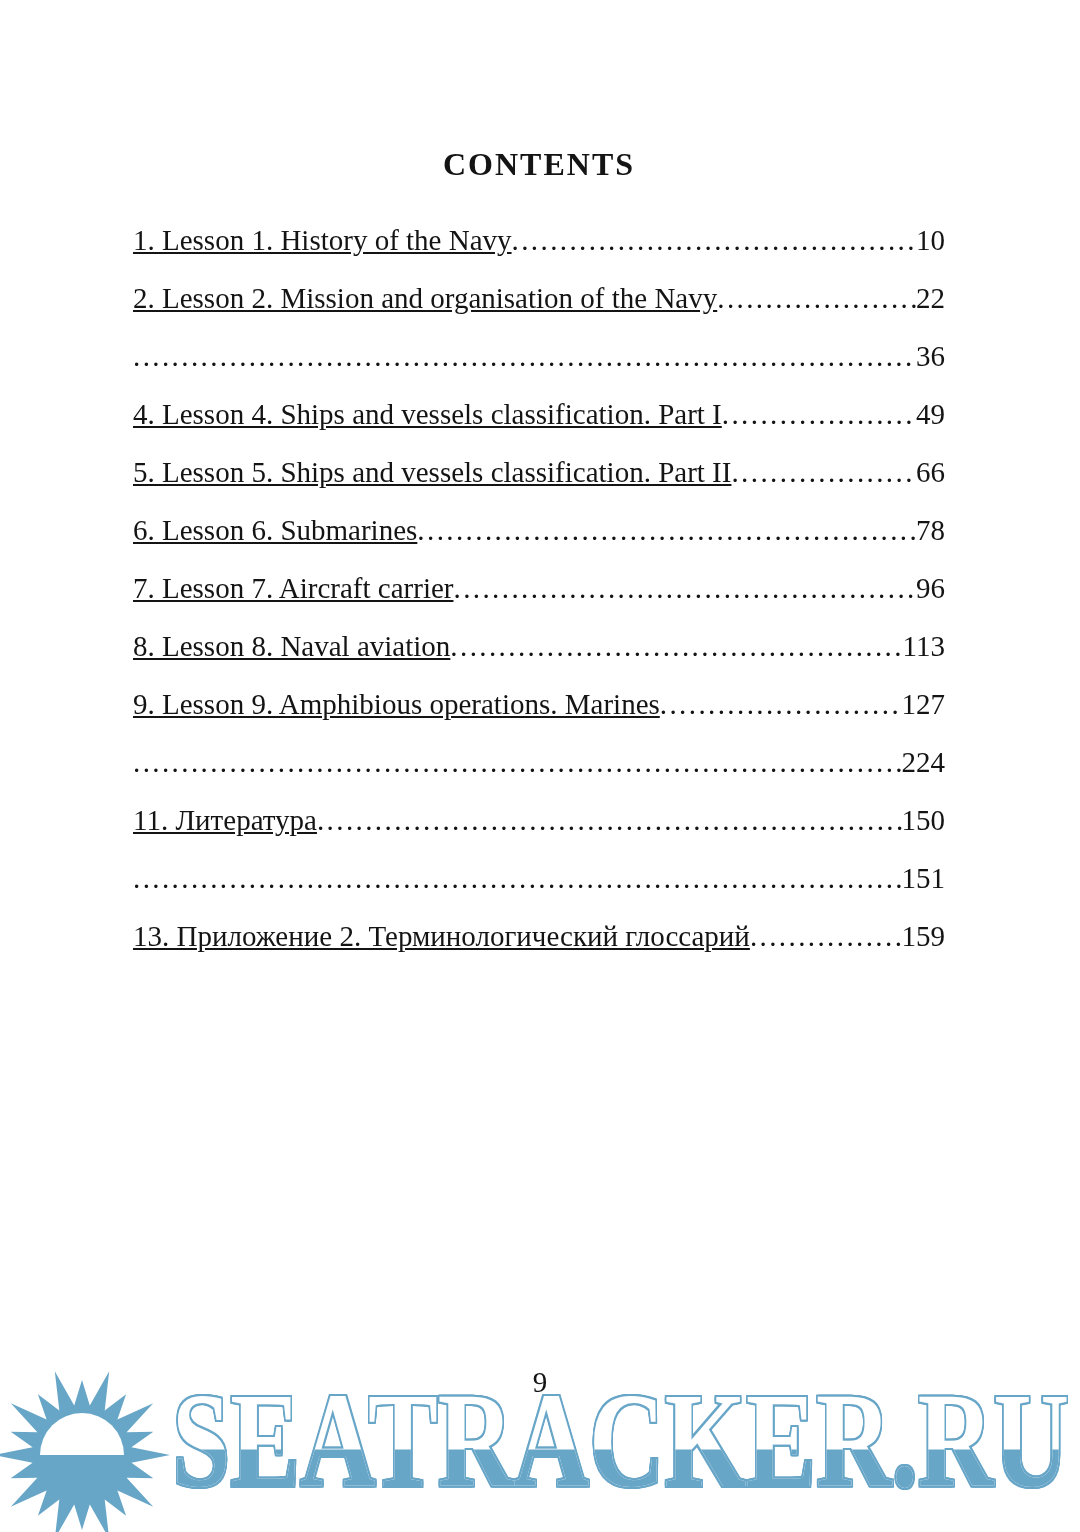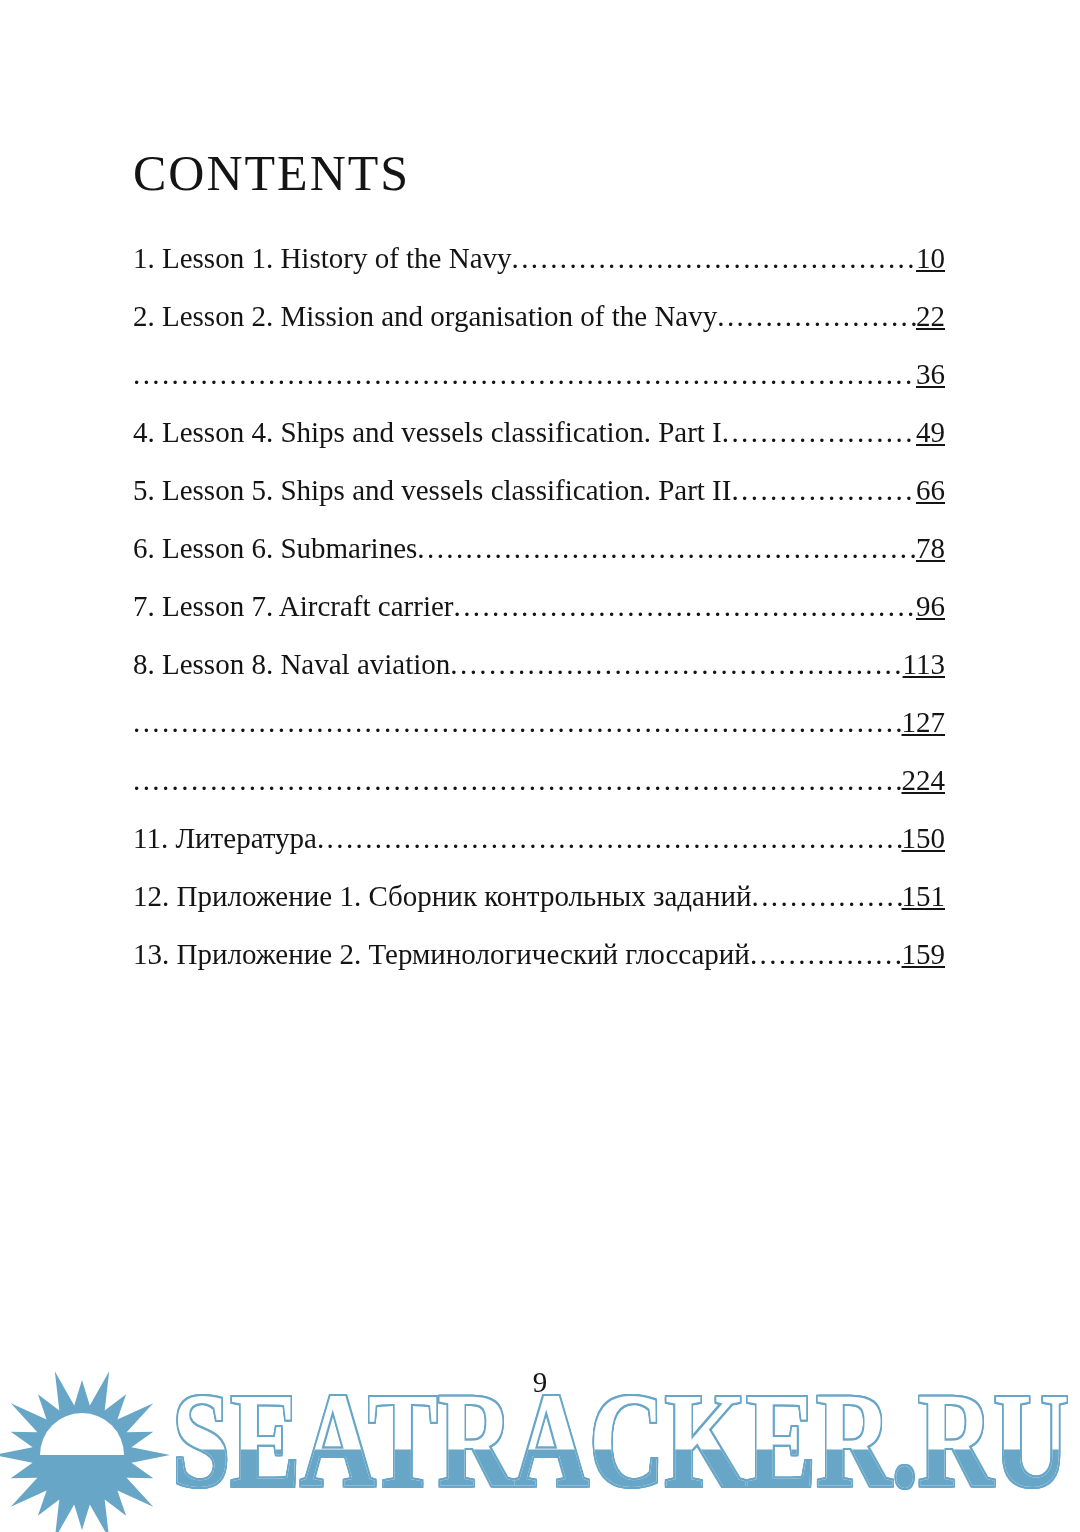--- a/index.html
+++ b/index.html
@@ -15,54 +15,54 @@
     font-family: "Liberation Serif", "DejaVu Serif", serif;
     color: #141414;
   }
   .content {
     position: absolute;
     left: 133px;
     top: 148px;
     width: 812px;
   }
   .title {
-    font-size: 50px;
-    font-weight: normal;
-    line-height: 1;
-    text-align: left;
+    font-size: 32px;
+    font-weight: bold;
+    line-height: 1;
+    text-align: center;
     letter-spacing: 2px;
     margin: 0 0 46px 0;
   }
   .toc-list {
     width: 100%;
   }
   .toc-row {
     display: flex;
     align-items: baseline;
     font-size: 29px;
     line-height: 1;
     height: 29px;
     margin-bottom: 29px;
     width: 100%;
   }
   .toc-label {
     white-space: nowrap;
     flex: 0 0 auto;
+    text-decoration: underline;
   }
   .toc-leader {
     flex: 1 1 auto;
     overflow: hidden;
     white-space: nowrap;
     letter-spacing: 2.4px;
     min-width: 0;
   }
   .toc-page {
     flex: 0 0 auto;
     white-space: nowrap;
-    text-decoration: underline;
   }
   .folio {
     position: absolute;
     top: 1368px;
     left: 0;
     width: 1080px;
     text-align: center;
     font-size: 29px;
     line-height: 1;
   }
@@ -153,34 +153,34 @@
       <span class="toc-label">7. Lesson 7. Aircraft carrier</span>
         <span class="toc-leader">............................................................................................................................................................................</span>
         <span class="toc-page">96</span>
     </div>
     <div class="toc-row">
       <span class="toc-label">8. Lesson 8. Naval aviation</span>
         <span class="toc-leader">............................................................................................................................................................................</span>
         <span class="toc-page">113</span>
     </div>
     <div class="toc-row">
+      <span class="toc-label">9. Lesson 9. Amphibious operations. Marines</span>
         <span class="toc-leader">............................................................................................................................................................................</span>
         <span class="toc-page">127</span>
     </div>
     <div class="toc-row">
         <span class="toc-leader">............................................................................................................................................................................</span>
         <span class="toc-page">224</span>
     </div>
     <div class="toc-row">
       <span class="toc-label">11. Литература</span>
         <span class="toc-leader">............................................................................................................................................................................</span>
         <span class="toc-page">150</span>
     </div>
     <div class="toc-row">
-      <span class="toc-label">12. Приложение 1. Сборник контрольных заданий</span>
         <span class="toc-leader">............................................................................................................................................................................</span>
         <span class="toc-page">151</span>
     </div>
     <div class="toc-row">
       <span class="toc-label">13. Приложение 2. Терминологический глоссарий</span>
         <span class="toc-leader">............................................................................................................................................................................</span>
         <span class="toc-page">159</span>
     </div>
   </div>
 </div>

